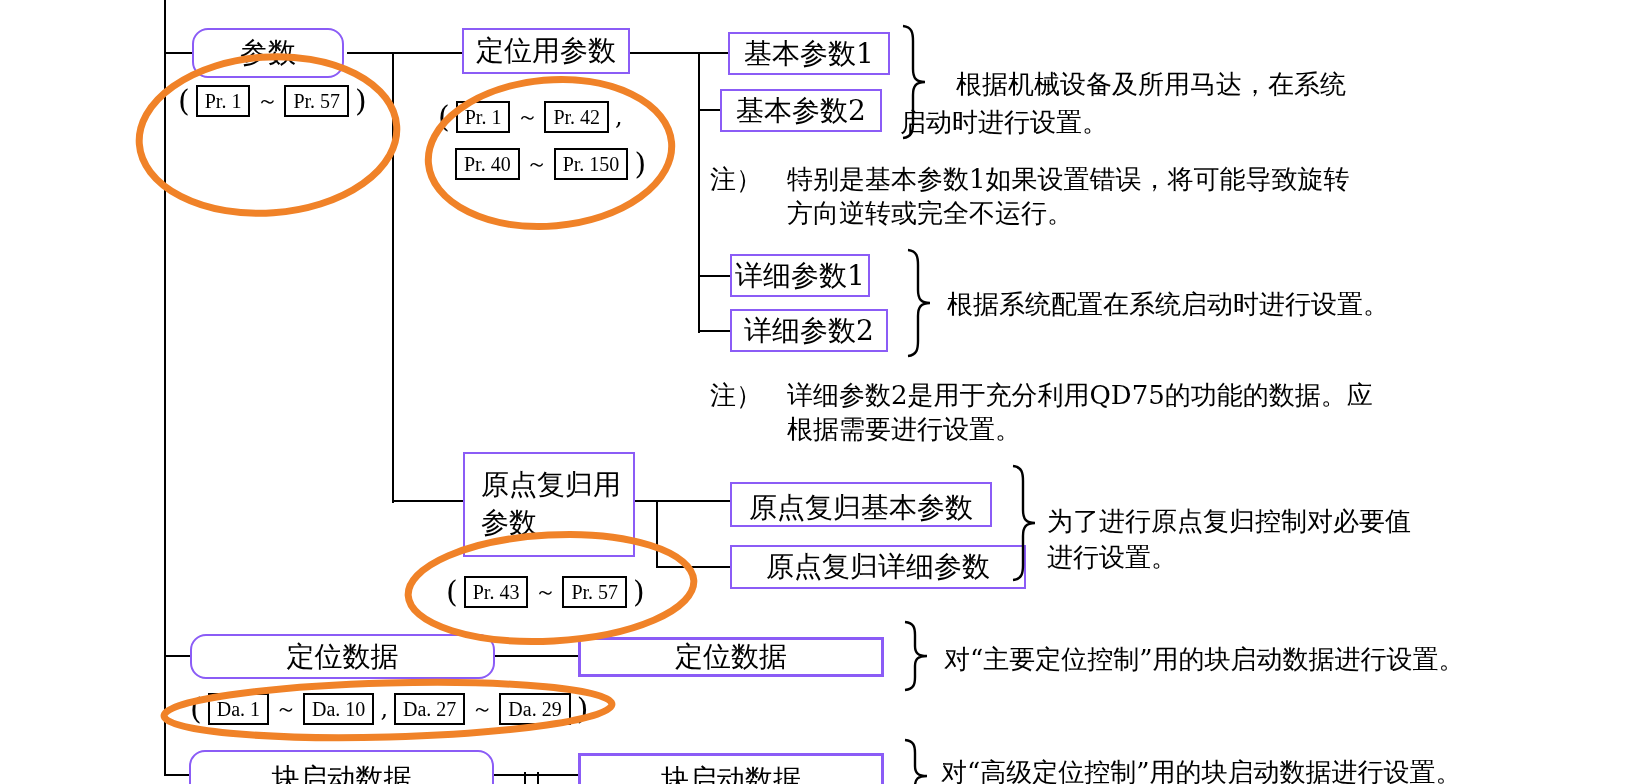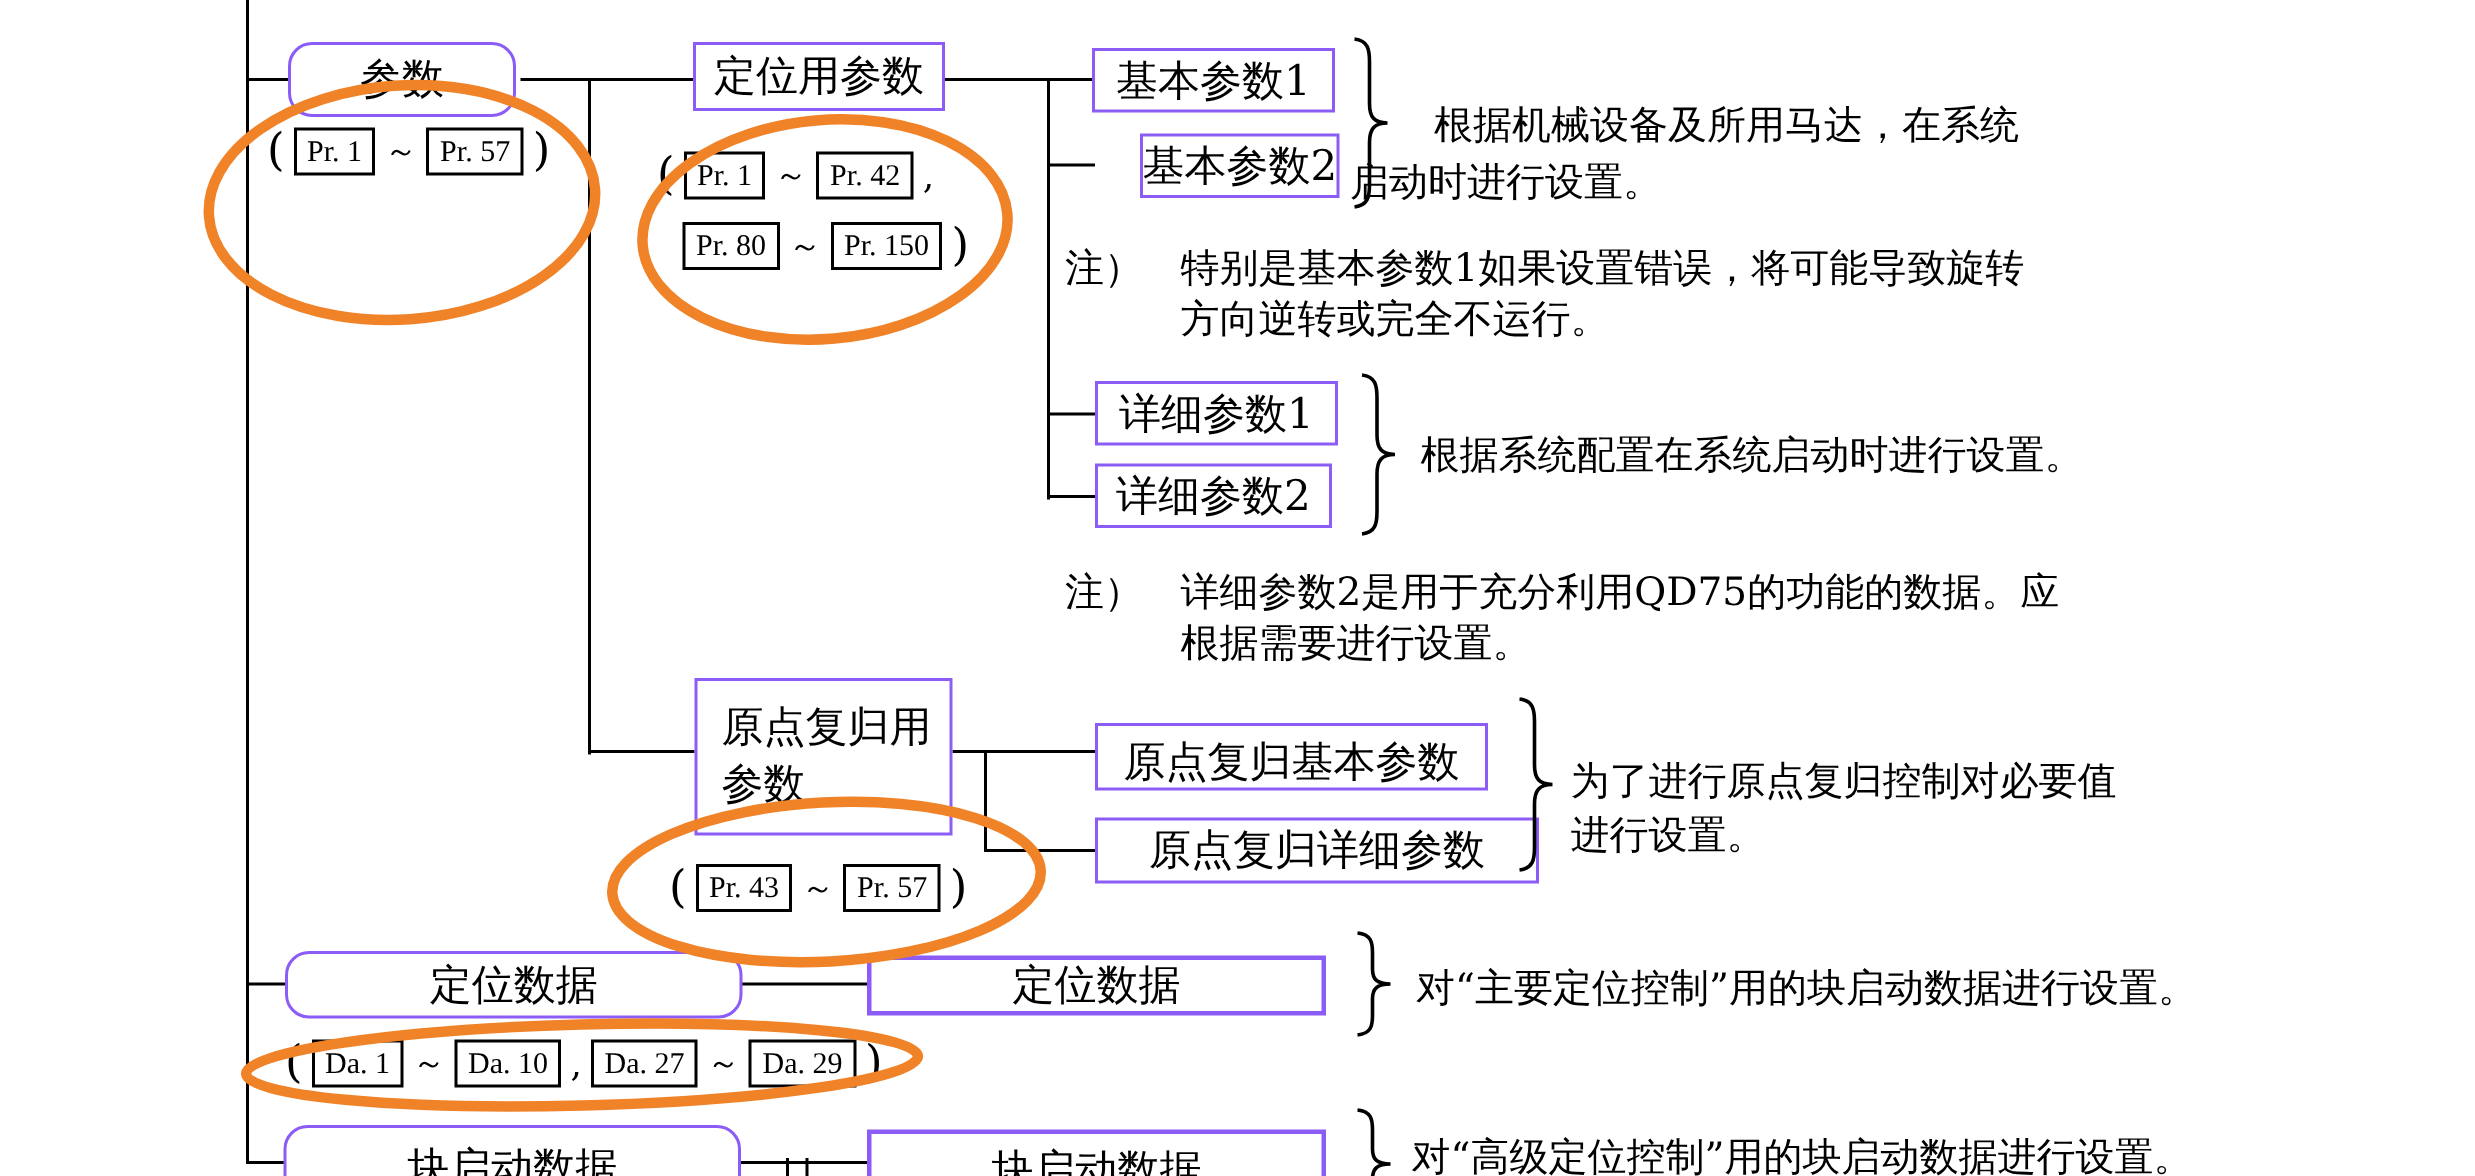--- a/index.html
+++ b/index.html
@@ -81,24 +81,24 @@
 
   <div class="box round" style="left:192px;top:28px;width:152px;height:50px;">
     <span>参数</span>
   </div>
   <div class="box" style="left:462px;top:28px;width:168px;height:46px;">
     <span>定位用参数</span>
   </div>
   <div class="box" style="left:728px;top:32px;width:162px;height:43px;">
     <span>基本参数1</span>
   </div>
-  <div class="box" style="left:760px;top:89px;width:133px;height:43px;">
+  <div class="box" style="left:720px;top:89px;width:162px;height:43px;">
     <span>基本参数2</span>
   </div>
-  <div class="box" style="left:730px;top:254px;width:162px;height:43px;">
+  <div class="box" style="left:730px;top:254px;width:140px;height:43px;">
     <span>详细参数1</span>
   </div>
   <div class="box" style="left:730px;top:309px;width:158px;height:43px;">
     <span>详细参数2</span>
   </div>
   <div class="box multiline" style="left:463px;top:452px;width:172px;height:105px;">
     <span>原点复归用</span>
     <span>参数</span>
   </div>
   <div class="box" style="left:730px;top:482px;width:262px;height:45px;align-items:flex-end;">
@@ -129,21 +129,21 @@
   </div>
 
   <div class="tagrow" style="left:438px;top:101px;">
     <span class="paren">(</span>
     <span class="tag">Pr. 1</span>
     <span class="tilde">～</span>
     <span class="tag">Pr. 42</span>
     <span class="comma">,</span>
   </div>
   <div class="tagrow" style="left:455px;top:148px;">
-    <span class="tag">Pr. 80</span>
+    <span class="tag">Pr. 40</span>
     <span class="tilde">～</span>
     <span class="tag">Pr. 150</span>
     <span class="paren">)</span>
   </div>
 
   <div class="tagrow" style="left:446px;top:576px;">
     <span class="paren">(</span>
     <span class="tag">Pr. 43</span>
     <span class="tilde">～</span>
     <span class="tag">Pr. 57</span>

